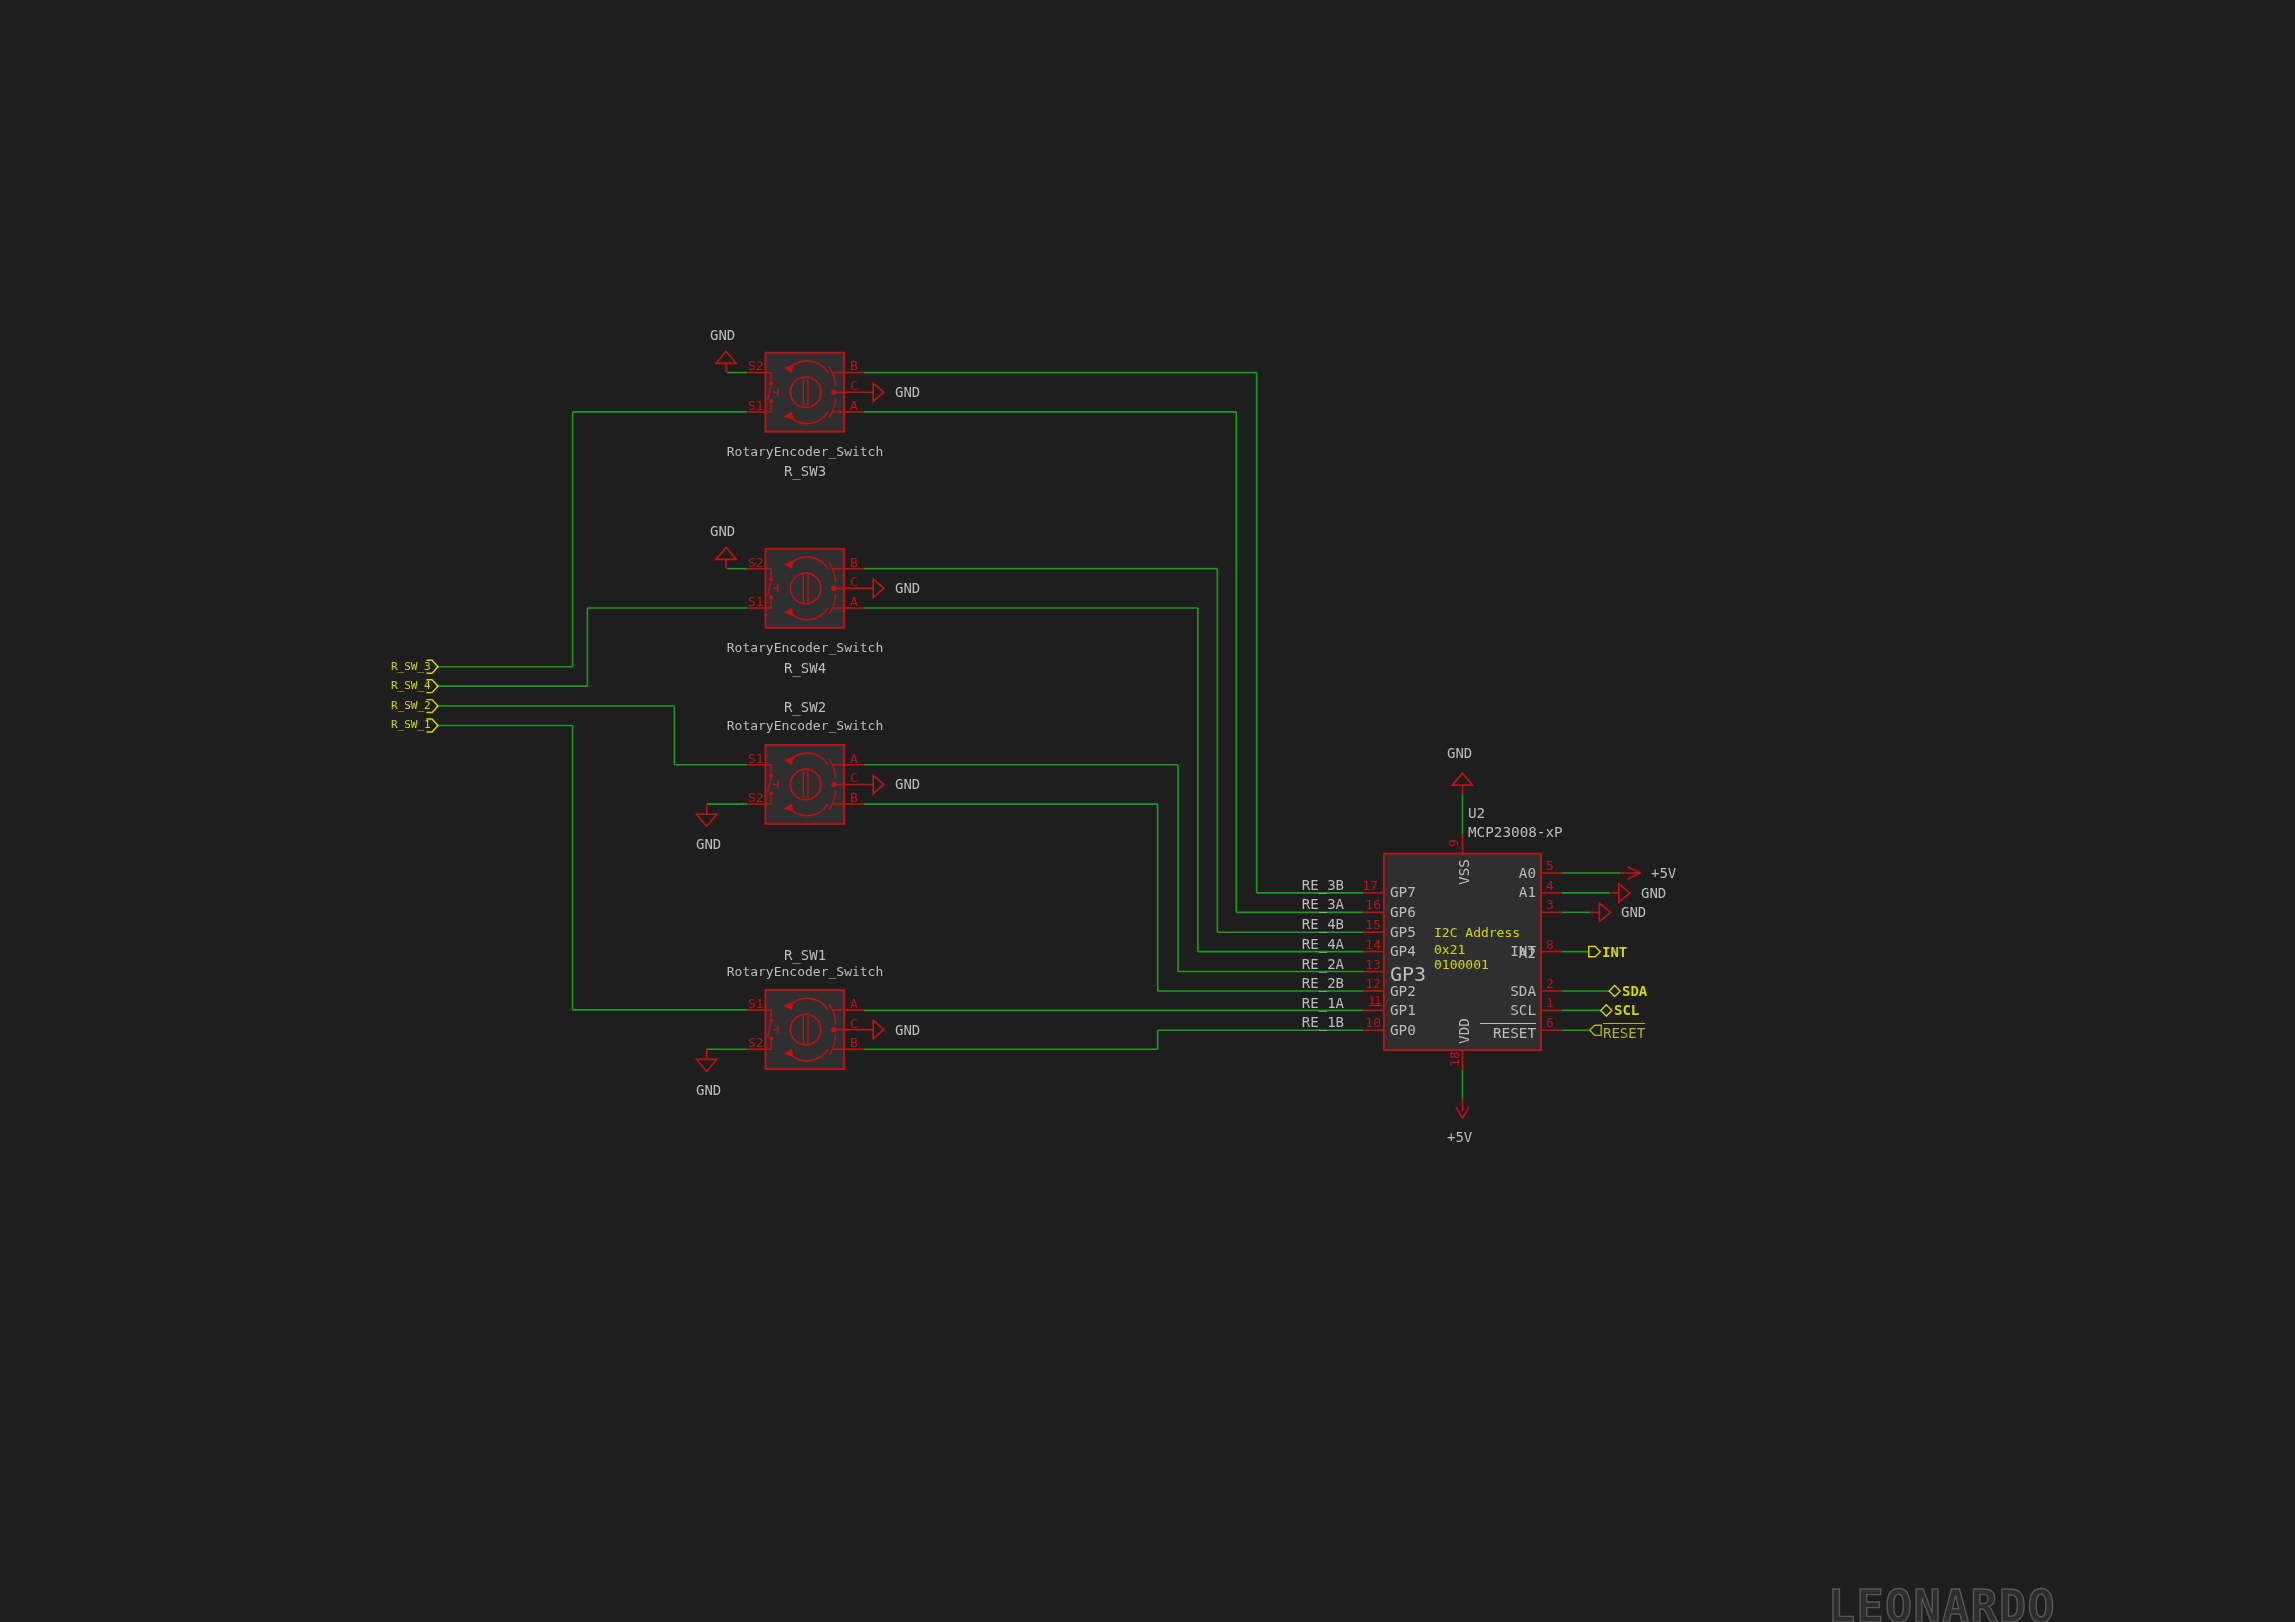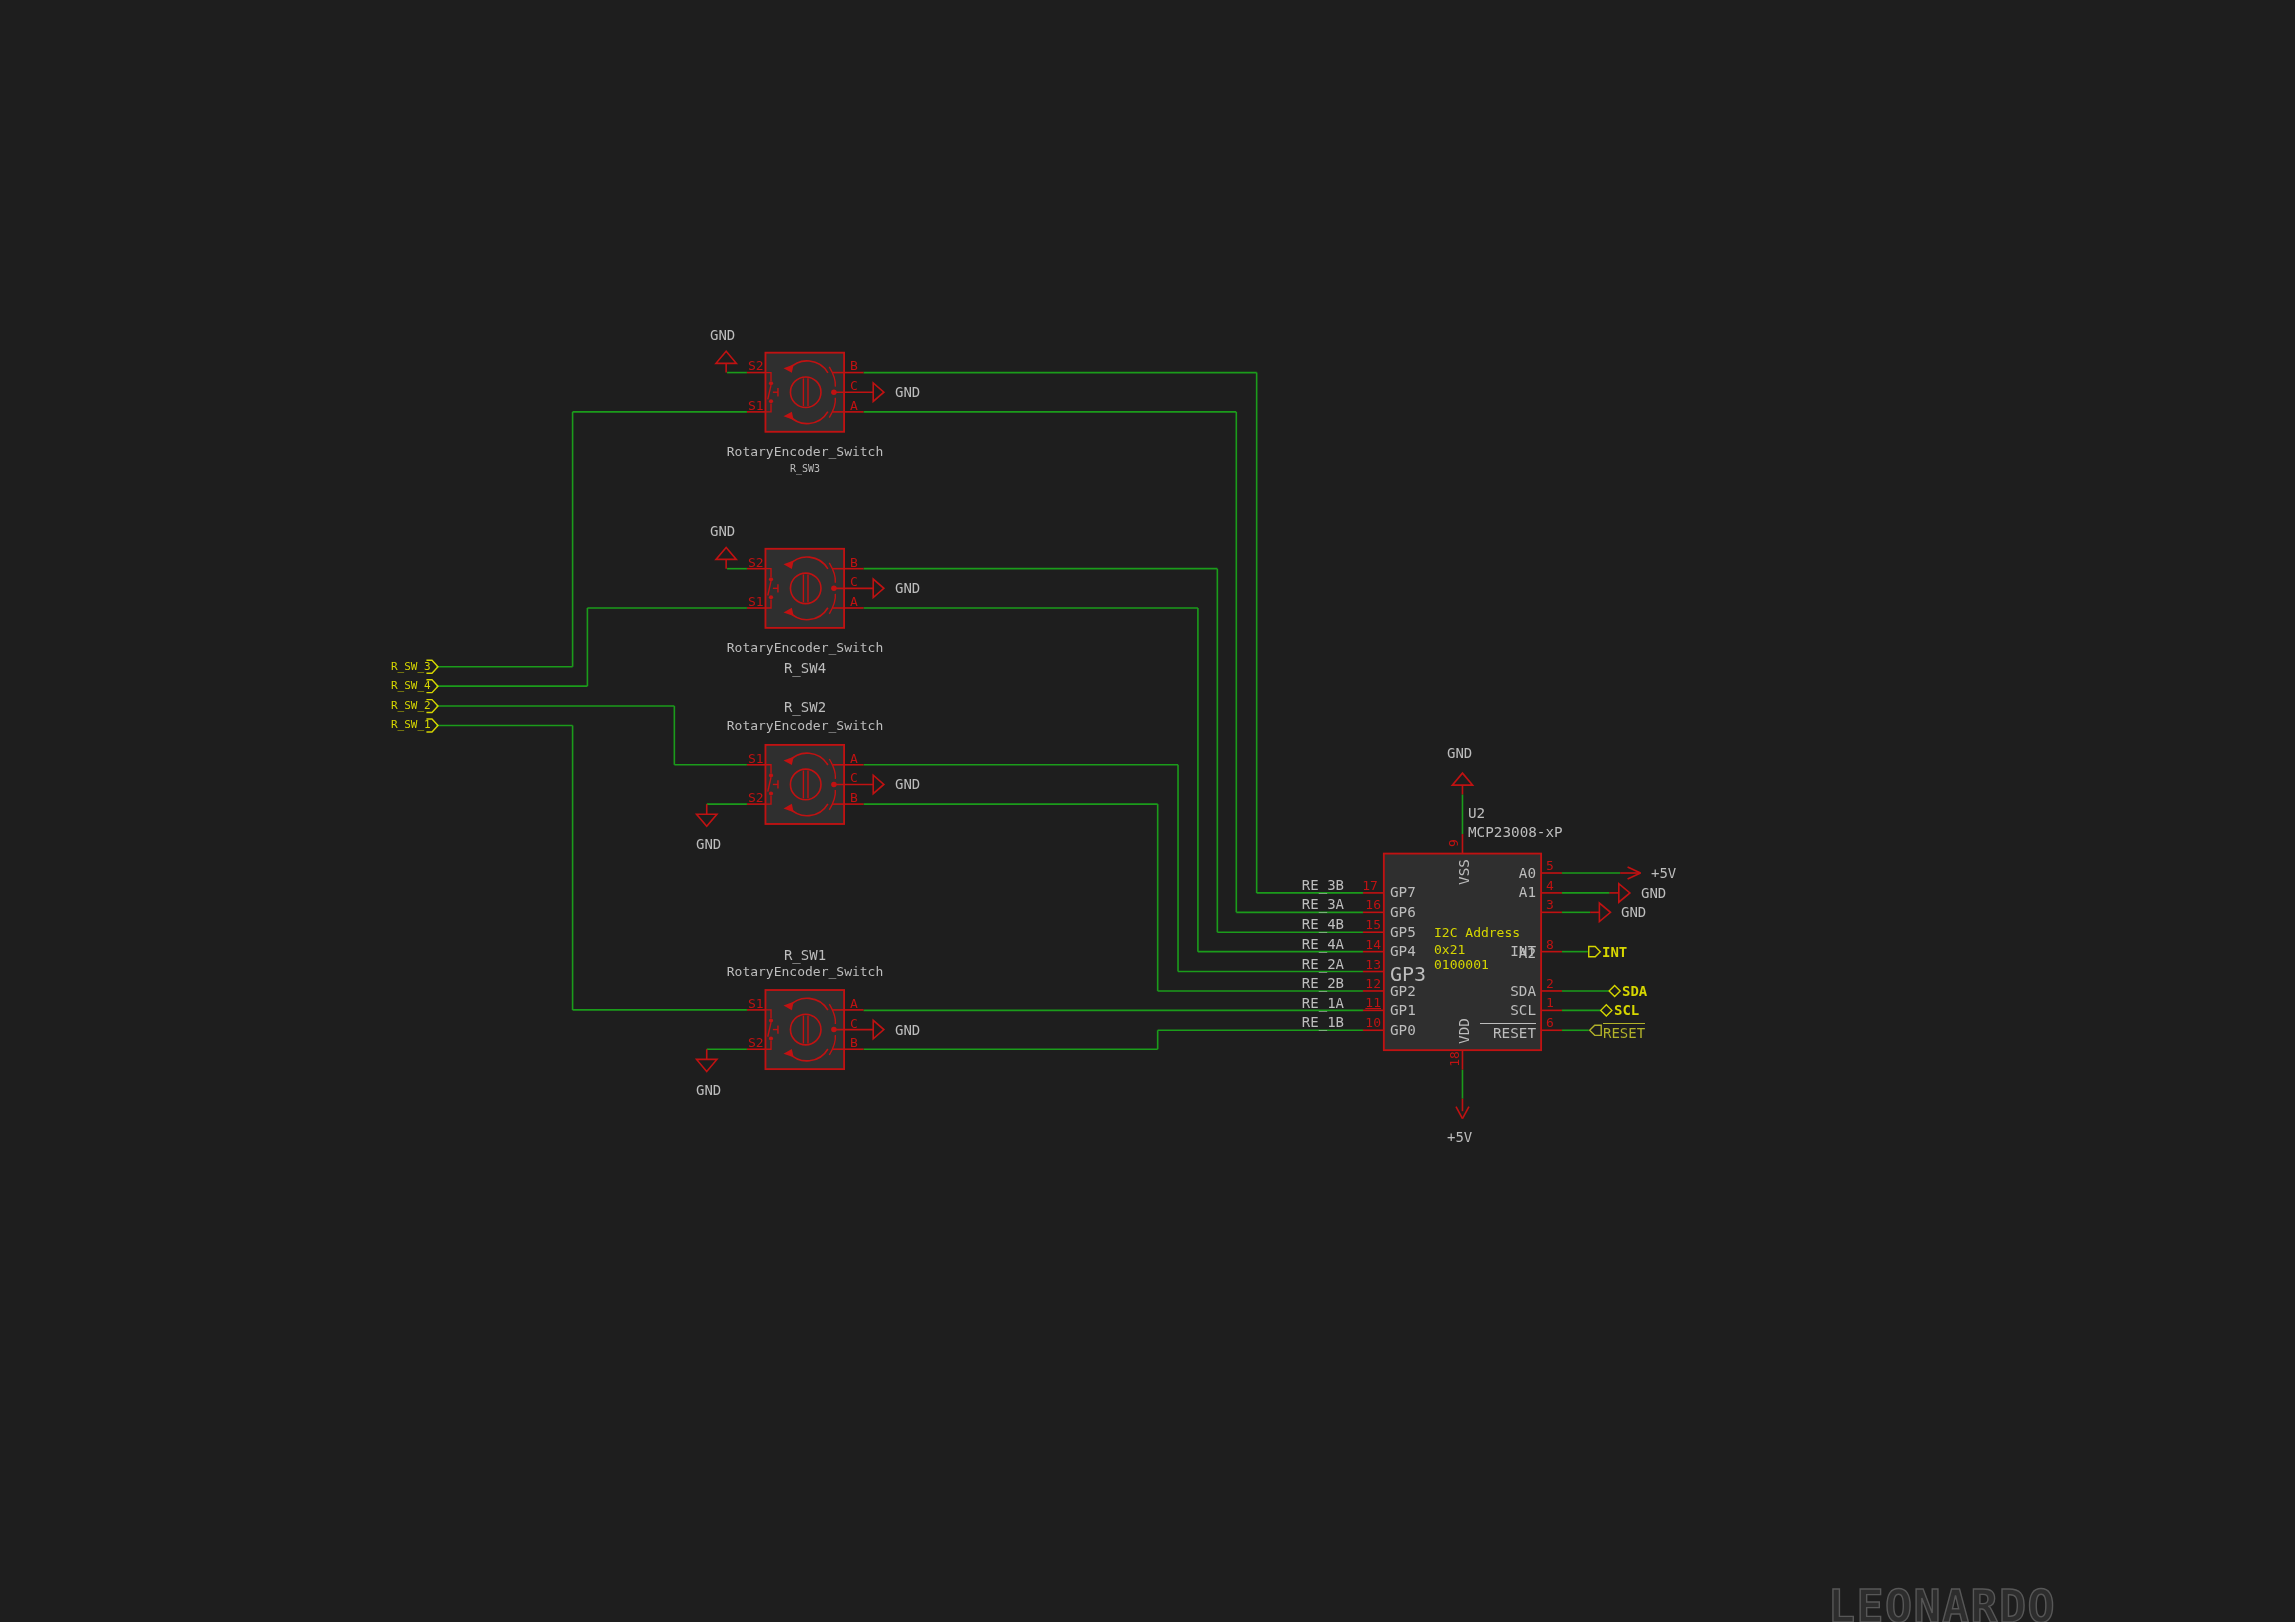--- a/index.html
+++ b/index.html
@@ -220,21 +220,21 @@
     <div class="t c-yel" style="left: 391px; top: 680px; font-size: 11px;">R_SW_4</div>
     <div class="t c-yel" style="left: 391px; top: 700px; font-size: 11px;">R_SW_2</div>
     <div class="t c-yel" style="left: 391px; top: 719px; font-size: 11px;">R_SW_1</div>
     <div class="t c-grey" style="left: 895px; top: 385px; font-size: 14px;">GND</div>
     <div class="t c-red" style="left: 748px; top: 359px; font-size: 13px;">S2</div>
     <div class="t c-red" style="left: 748px; top: 399px; font-size: 13px;">S1</div>
     <div class="t c-red" style="left: 850px; top: 359px; font-size: 13px;">B</div>
     <div class="t c-red" style="left: 850px; top: 379px; font-size: 13px;">C</div>
     <div class="t c-red" style="left: 850px; top: 399px; font-size: 13px;">A</div>
     <div class="t c-grey" style="left: 710px; top: 328px; font-size: 14px;">GND</div>
-    <div class="t c-grey ctr" style="left: 805px; top: 464px; font-size: 10px;">R_SW3</div>
+    <div class="t c-grey ctr" style="left: 805px; top: 464px; font-size: 14px;">R_SW3</div>
     <div class="t c-grey ctr" style="left: 805px; top: 445px; font-size: 13px;">RotaryEncoder_Switch</div>
     <div class="t c-grey" style="left: 895px; top: 581px; font-size: 14px;">GND</div>
     <div class="t c-red" style="left: 748px; top: 556px; font-size: 13px;">S2</div>
     <div class="t c-red" style="left: 748px; top: 595px; font-size: 13px;">S1</div>
     <div class="t c-red" style="left: 850px; top: 556px; font-size: 13px;">B</div>
     <div class="t c-red" style="left: 850px; top: 575px; font-size: 13px;">C</div>
     <div class="t c-red" style="left: 850px; top: 595px; font-size: 13px;">A</div>
     <div class="t c-grey" style="left: 710px; top: 524px; font-size: 14px;">GND</div>
     <div class="t c-grey ctr" style="left: 805px; top: 661px; font-size: 14px;">R_SW4</div>
     <div class="t c-grey ctr" style="left: 805px; top: 641px; font-size: 13px;">RotaryEncoder_Switch</div>
@@ -267,21 +267,21 @@
     <div class="t c-grey ar" style="left: 1251px; top: 917px; font-size: 14px; width: 93px;">RE_4B</div>
     <div class="t c-red ar" style="left: 1359px; top: 938px; font-size: 13px; width: 22px;">14</div>
     <div class="t c-grey" style="left: 1390px; top: 944px; font-size: 14.3px;">GP4</div>
     <div class="t c-grey ar" style="left: 1251px; top: 937px; font-size: 14px; width: 93px;">RE_4A</div>
     <div class="t c-red ar" style="left: 1359px; top: 958px; font-size: 13px; width: 22px;">13</div>
     <div class="t c-grey" style="left: 1390px; top: 964px; font-size: 20px;">GP3</div>
     <div class="t c-grey ar" style="left: 1251px; top: 957px; font-size: 14px; width: 93px;">RE_2A</div>
     <div class="t c-red ar" style="left: 1359px; top: 977px; font-size: 13px; width: 22px;">12</div>
     <div class="t c-grey" style="left: 1390px; top: 984px; font-size: 14.3px;">GP2</div>
     <div class="t c-grey ar" style="left: 1251px; top: 976px; font-size: 14px; width: 93px;">RE_2B</div>
-    <div class="t c-red ar" style="left: 1359px; top: 996px; font-size: 13px; width: 22px; text-decoration: underline;">11</div>
+    <div class="t c-red ar" style="left: 1359px; top: 996px; font-size: 10px; width: 22px; text-decoration: underline;">11</div>
     <div class="t c-grey" style="left: 1390px; top: 1003px; font-size: 14.3px;">GP1</div>
     <div class="t c-grey ar" style="left: 1251px; top: 996px; font-size: 14px; width: 93px;">RE_1A</div>
     <div class="t c-red ar" style="left: 1359px; top: 1016px; font-size: 13px; width: 22px;">10</div>
     <div class="t c-grey" style="left: 1390px; top: 1023px; font-size: 14.3px;">GP0</div>
     <div class="t c-grey ar" style="left: 1251px; top: 1015px; font-size: 14px; width: 93px;">RE_1B</div>
     <div class="t c-red" style="left: 1546px; top: 859px; font-size: 13px;">5</div>
     <div class="t c-grey ar" style="left: 1480px; top: 866px; font-size: 14.3px; width: 56px;">A0</div>
     <div class="t c-grey" style="left: 1651px; top: 866px; font-size: 14px;">+5V</div>
     <div class="t c-red" style="left: 1546px; top: 879px; font-size: 13px;">4</div>
     <div class="t c-grey ar" style="left: 1480px; top: 885px; font-size: 14.3px; width: 56px;">A1</div>

